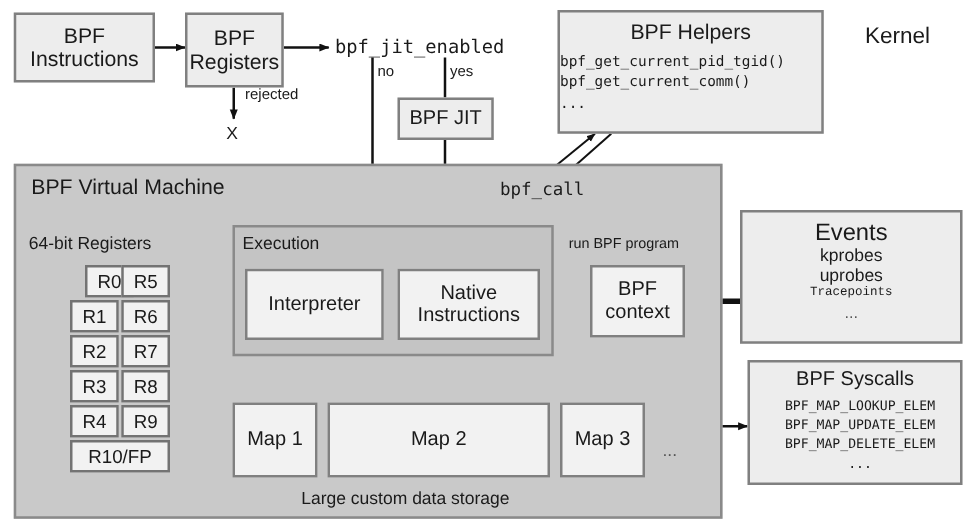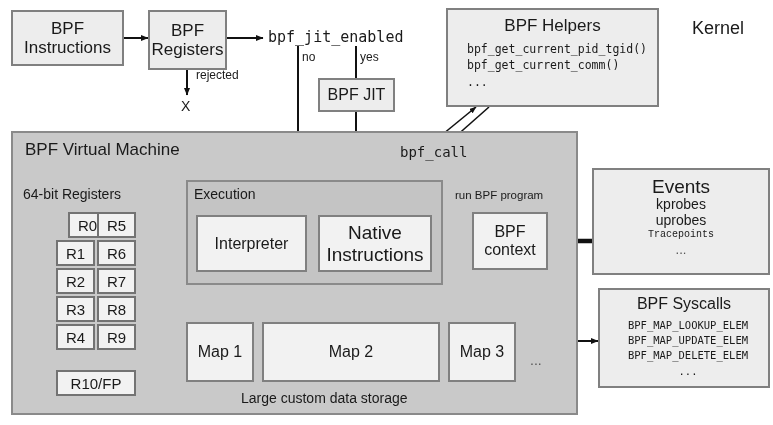--- a/index.html
+++ b/index.html
@@ -99,21 +99,21 @@
 
   <div class="lbl" style="left:302px;top:50px;font-size:12px;">no</div>
   <div class="lbl" style="left:360px;top:50px;font-size:12px;">yes</div>
 
   <div class="box" style="left:318px;top:78px;width:77px;height:34px;font-size:16px;">
     <span>BPF JIT</span>
   </div>
 
   <div class="box" style="left:446px;top:8px;width:213px;height:99px;justify-content:flex-start;align-items:stretch;">
     <div style="text-align:center;font-size:17px;margin-top:6px;">BPF Helpers</div>
-    <div class="mono" style="text-align:left;padding-left:19px;margin-top:6px;font-size:11.5px;line-height:1.42;">
+    <div class="mono" style="text-align:left;padding-left:0;margin-top:6px;font-size:11.5px;line-height:1.42;">
       <div>bpf_get_current_pid_tgid()</div>
       <div>bpf_get_current_comm()</div>
       <div>...</div>
     </div>
   </div>
 
   <div class="lbl" style="left:692px;top:18px;font-size:18px;">Kernel</div>
 
   <div class="vm" style="left:11px;top:131px;width:567px;height:284px;"></div>
 
@@ -124,30 +124,30 @@
   <div class="reg" style="left:56px;top:212px;width:39px;height:26px;margin-left:12px;">R0</div>
   <div class="reg" style="left:97px;top:212px;width:39px;height:26px;">R5</div>
   <div class="reg" style="left:56px;top:240px;width:39px;height:26px;">R1</div>
   <div class="reg" style="left:97px;top:240px;width:39px;height:26px;">R6</div>
   <div class="reg" style="left:56px;top:268px;width:39px;height:26px;">R2</div>
   <div class="reg" style="left:97px;top:268px;width:39px;height:26px;">R7</div>
   <div class="reg" style="left:56px;top:296px;width:39px;height:26px;">R3</div>
   <div class="reg" style="left:97px;top:296px;width:39px;height:26px;">R8</div>
   <div class="reg" style="left:56px;top:324px;width:39px;height:26px;">R4</div>
   <div class="reg" style="left:97px;top:324px;width:39px;height:26px;">R9</div>
-  <div class="reg" style="left:56px;top:370px;width:80px;height:26px;">R10/FP</div>
+  <div class="reg" style="left:56px;top:352px;width:80px;height:26px;">R10/FP</div>
 
   <div class="exec" style="left:186px;top:180px;width:257px;height:105px;"></div>
   <div class="lbl" style="left:194px;top:186px;font-size:14px;">Execution</div>
 
   <div class="box lite" style="left:196px;top:215px;width:111px;height:57px;font-size:16px;">
     <span>Interpreter</span>
   </div>
 
-  <div class="box lite" style="left:318px;top:215px;width:114px;height:57px;font-size:19px;">
+  <div class="box lite" style="left:318px;top:215px;width:114px;height:57px;font-size:16px;">
     <span>Native</span>
     <span>Instructions</span>
   </div>
 
   <div class="lbl mono" style="left:400px;top:144px;font-size:14px;">bpf_call</div>
 
   <div class="lbl" style="left:455px;top:189px;font-size:11.5px;">run BPF program</div>
 
   <div class="box lite" style="left:472px;top:212px;width:76px;height:58px;font-size:16px;">
     <span>BPF</span>

